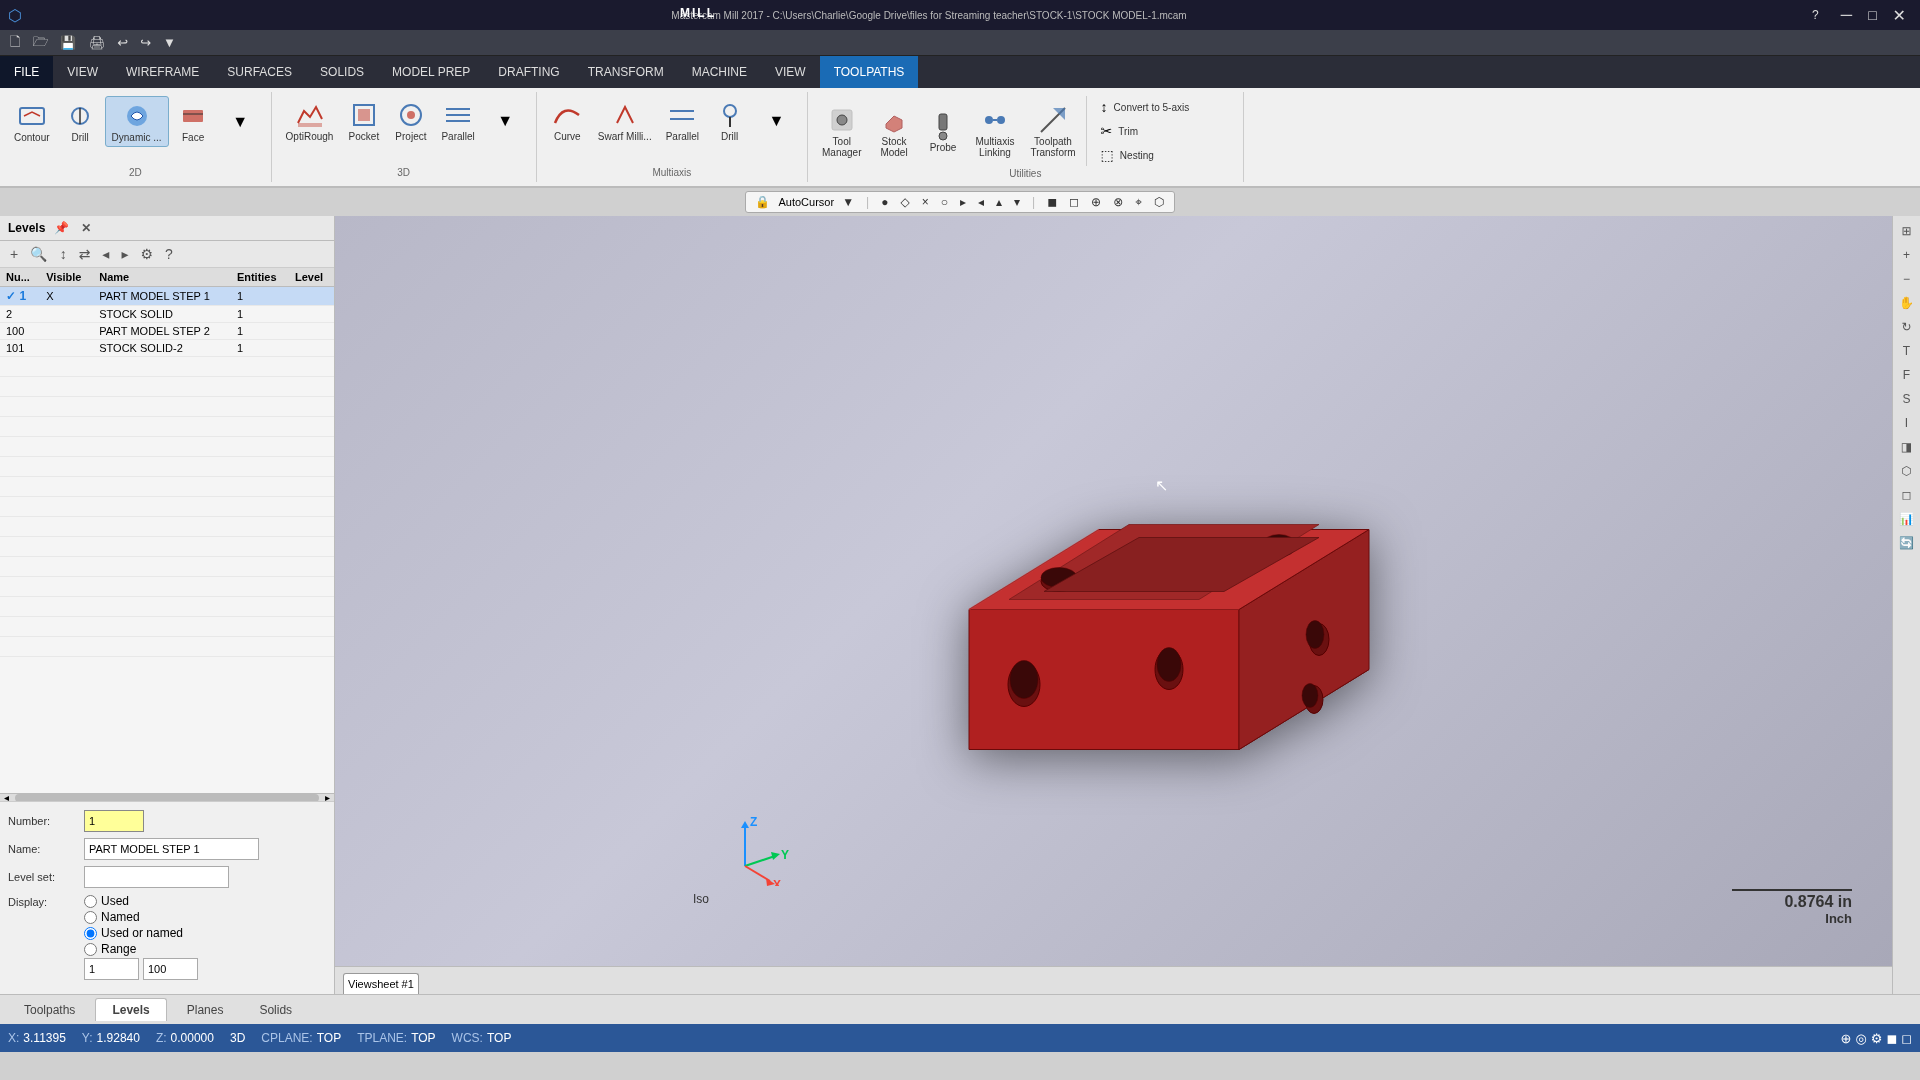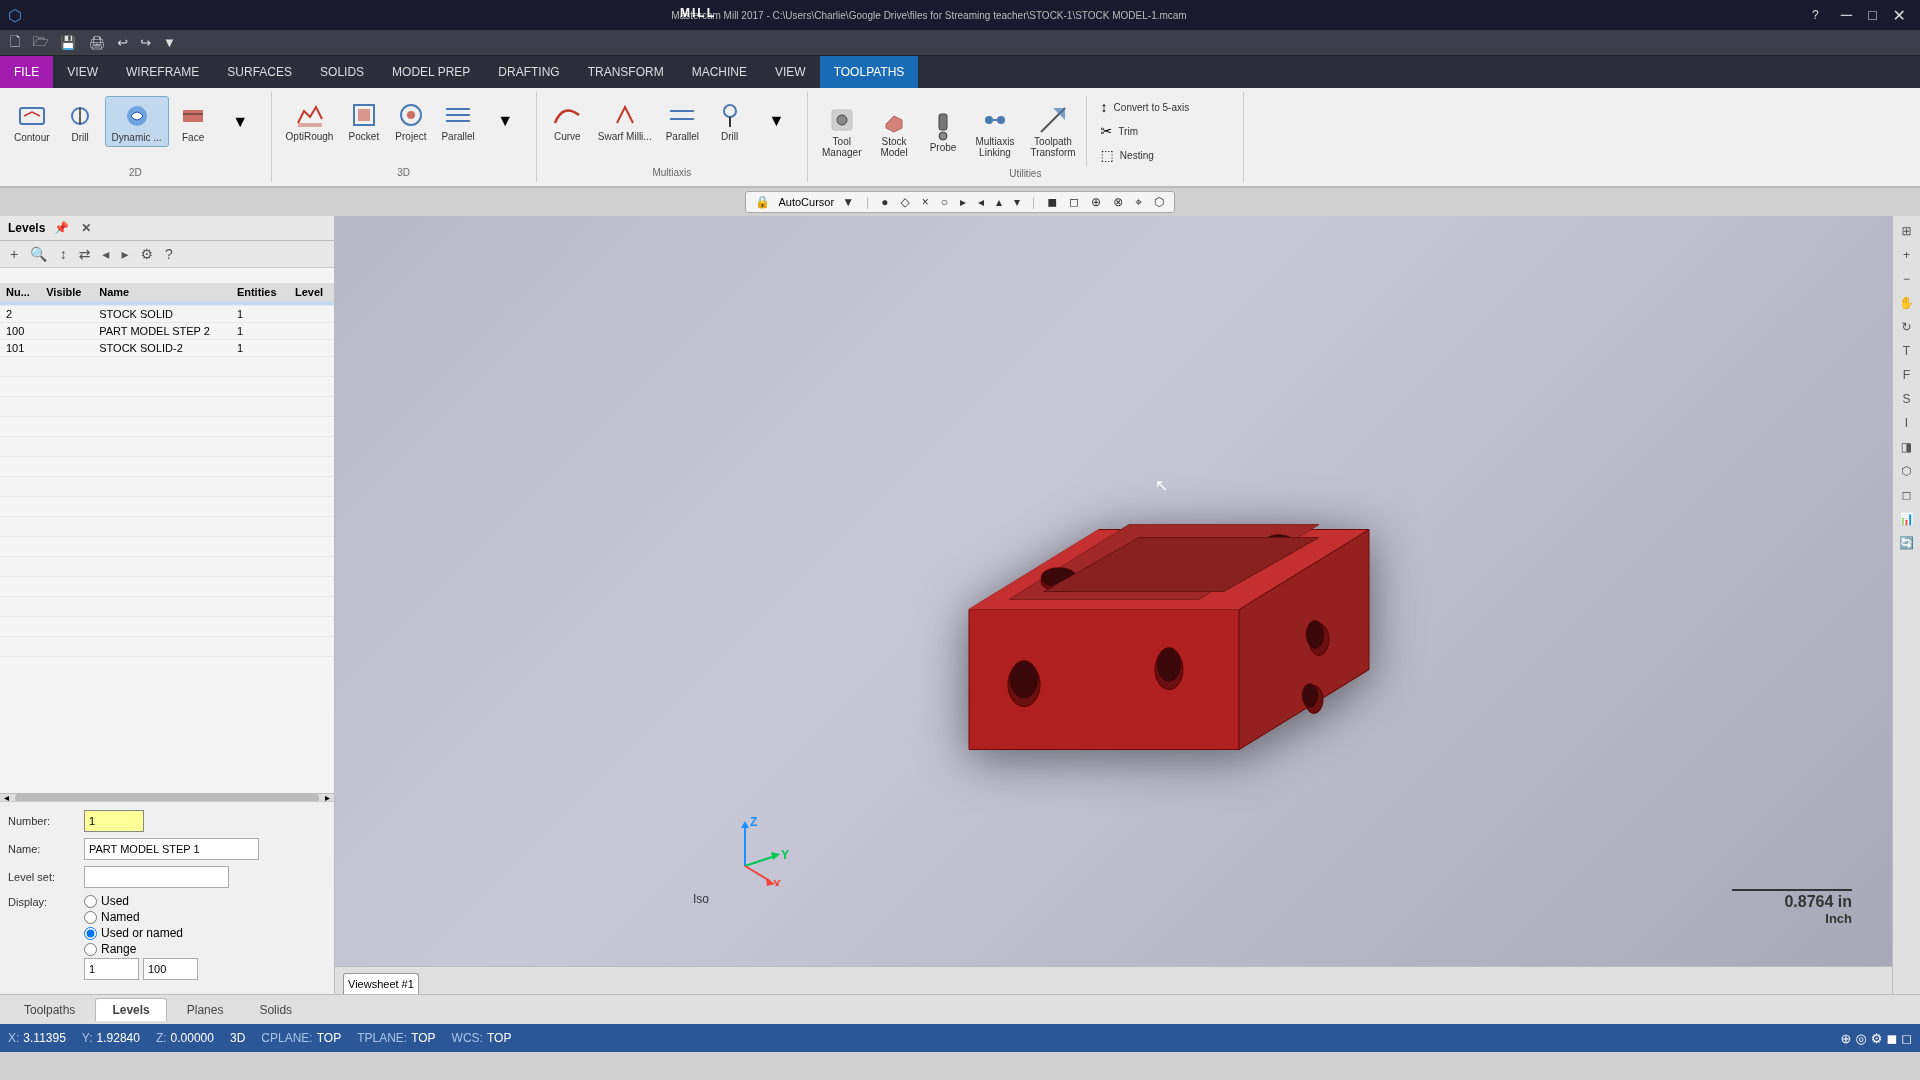--- a/index.html
+++ b/index.html
@@ -43,21 +43,21 @@
     }
     #menubar .menu-item {
       padding: 0 14px;
       display: flex;
       align-items: center;
       color: #ddd;
       cursor: pointer;
       font-size: 12px;
       font-weight: 500;
     }
-    #menubar .menu-item.active { background: #a21caf; color: #fff; }
+    #menubar .menu-item.active { background: #0f172a; color: #fff; }
 
     
     #ribbon {
       height: 100px;
       background: #f0f0f0;
       border-bottom: 2px solid #bbb;
       display: flex;
       align-items: stretch;
       padding: 4px 0;
     }
@@ -190,21 +190,21 @@
       border-collapse: collapse;
     }
     #levels-table th {
       background: #ddd;
       border-bottom: 1px solid #bbb;
       padding: 3px 6px;
       text-align: left;
       font-size: 11px;
       font-weight: 600;
       position: sticky;
-      top: 15px;
+      top: 0;
       margin-left: 26px;
     }
     #levels-table td {
       padding: 2px 6px;
       border-bottom: 1px solid #e8e8e8;
       font-size: 11px;
     }
     #levels-table tr.selected { background: #c5daf5; }
     .active-indicator { color: #1a7adc; font-weight: bold; }
 

